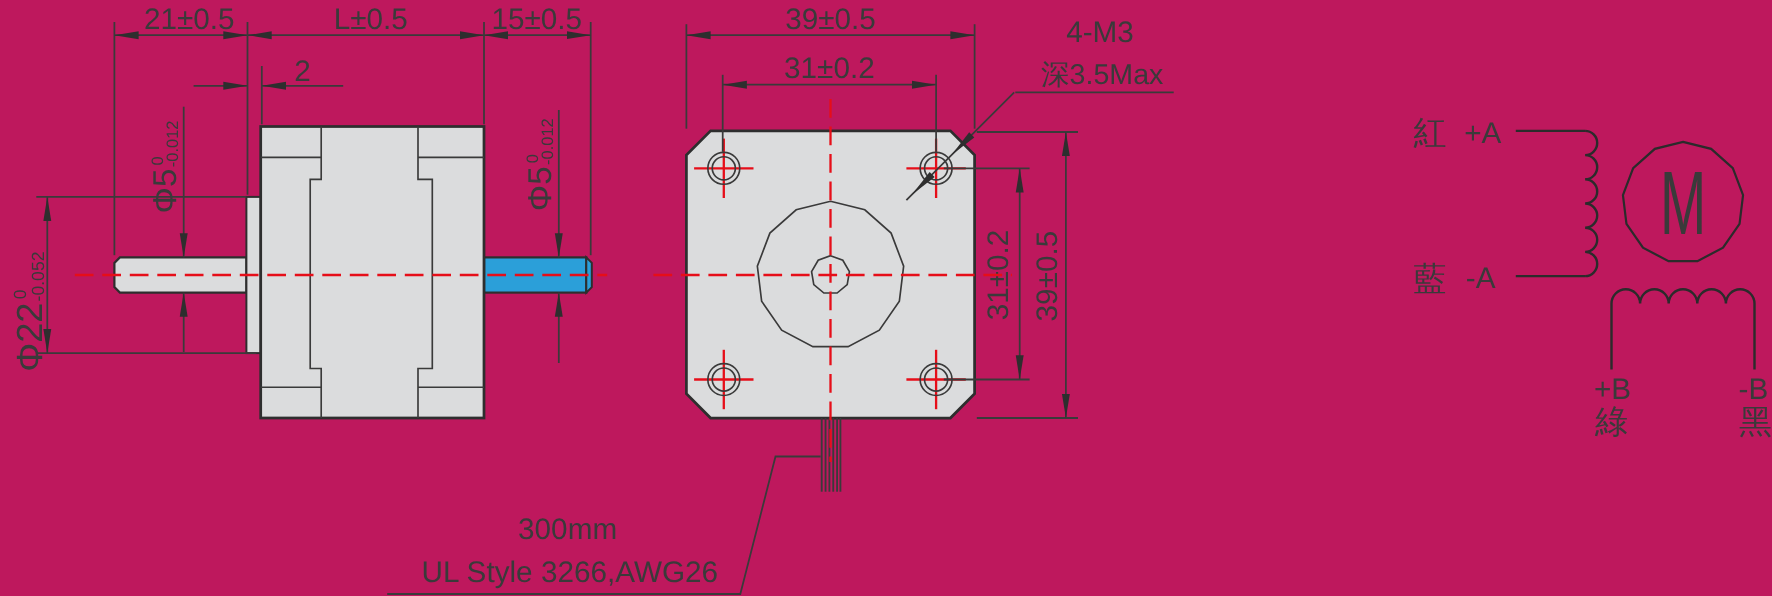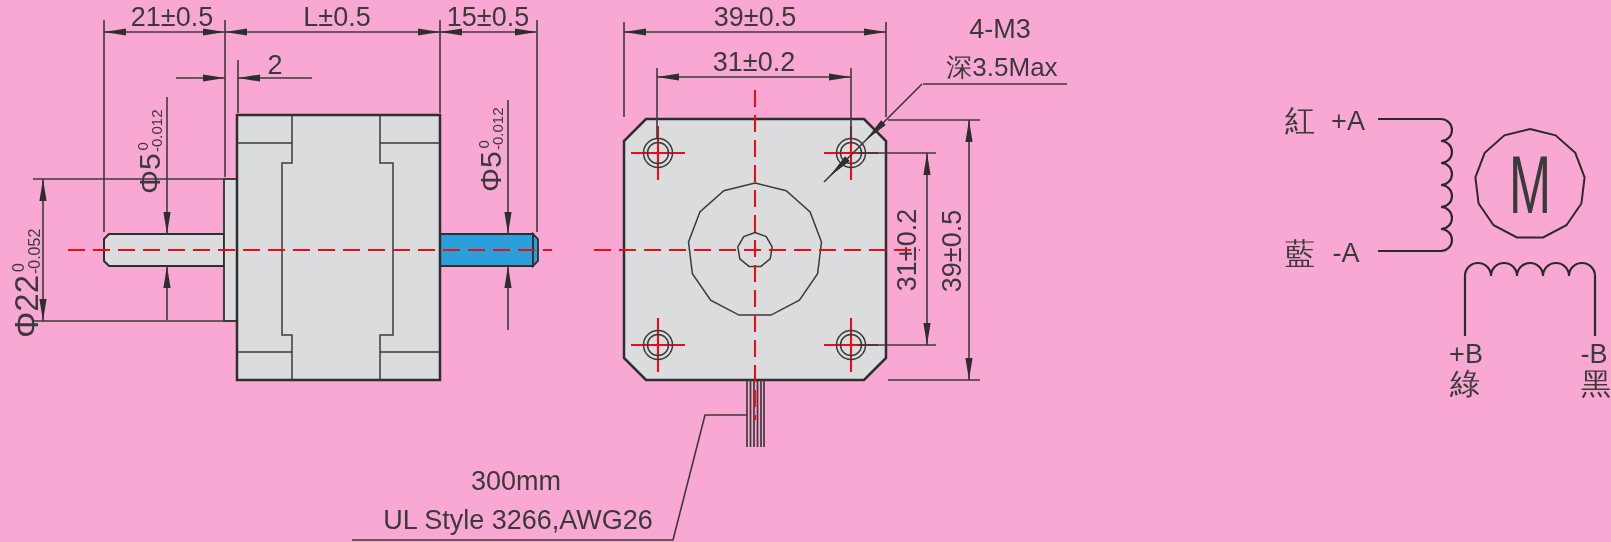--- a/index.html
+++ b/index.html
@@ -1,16 +1,16 @@
 <!DOCTYPE html>
 <html><head>
 <meta charset="utf-8">
 <style>
   html,body{margin:0;padding:0;background:#ffffff;}
-  .stage{position:relative;width:1611px;height:542px;background:#f9a8d4;overflow:hidden;
+  .stage{position:relative;width:1611px;height:542px;background:#be185d;overflow:hidden;
          font-family:"Liberation Sans","DejaVu Sans",sans-serif;}
   svg{display:block;}
   text{fill:#3a3a3a;font-family:"Liberation Sans","DejaVu Sans",sans-serif;}
   .dimtxt{font-size:27px;}
   .thin{stroke:#3a3a3a;stroke-width:1.5;fill:none;}
   .dline{stroke:#3a3a3a;stroke-width:1.6;fill:none;}
   .red{stroke:#e60e19;stroke-width:2.1;fill:none;}
 </style>
 </head>
 <body>

